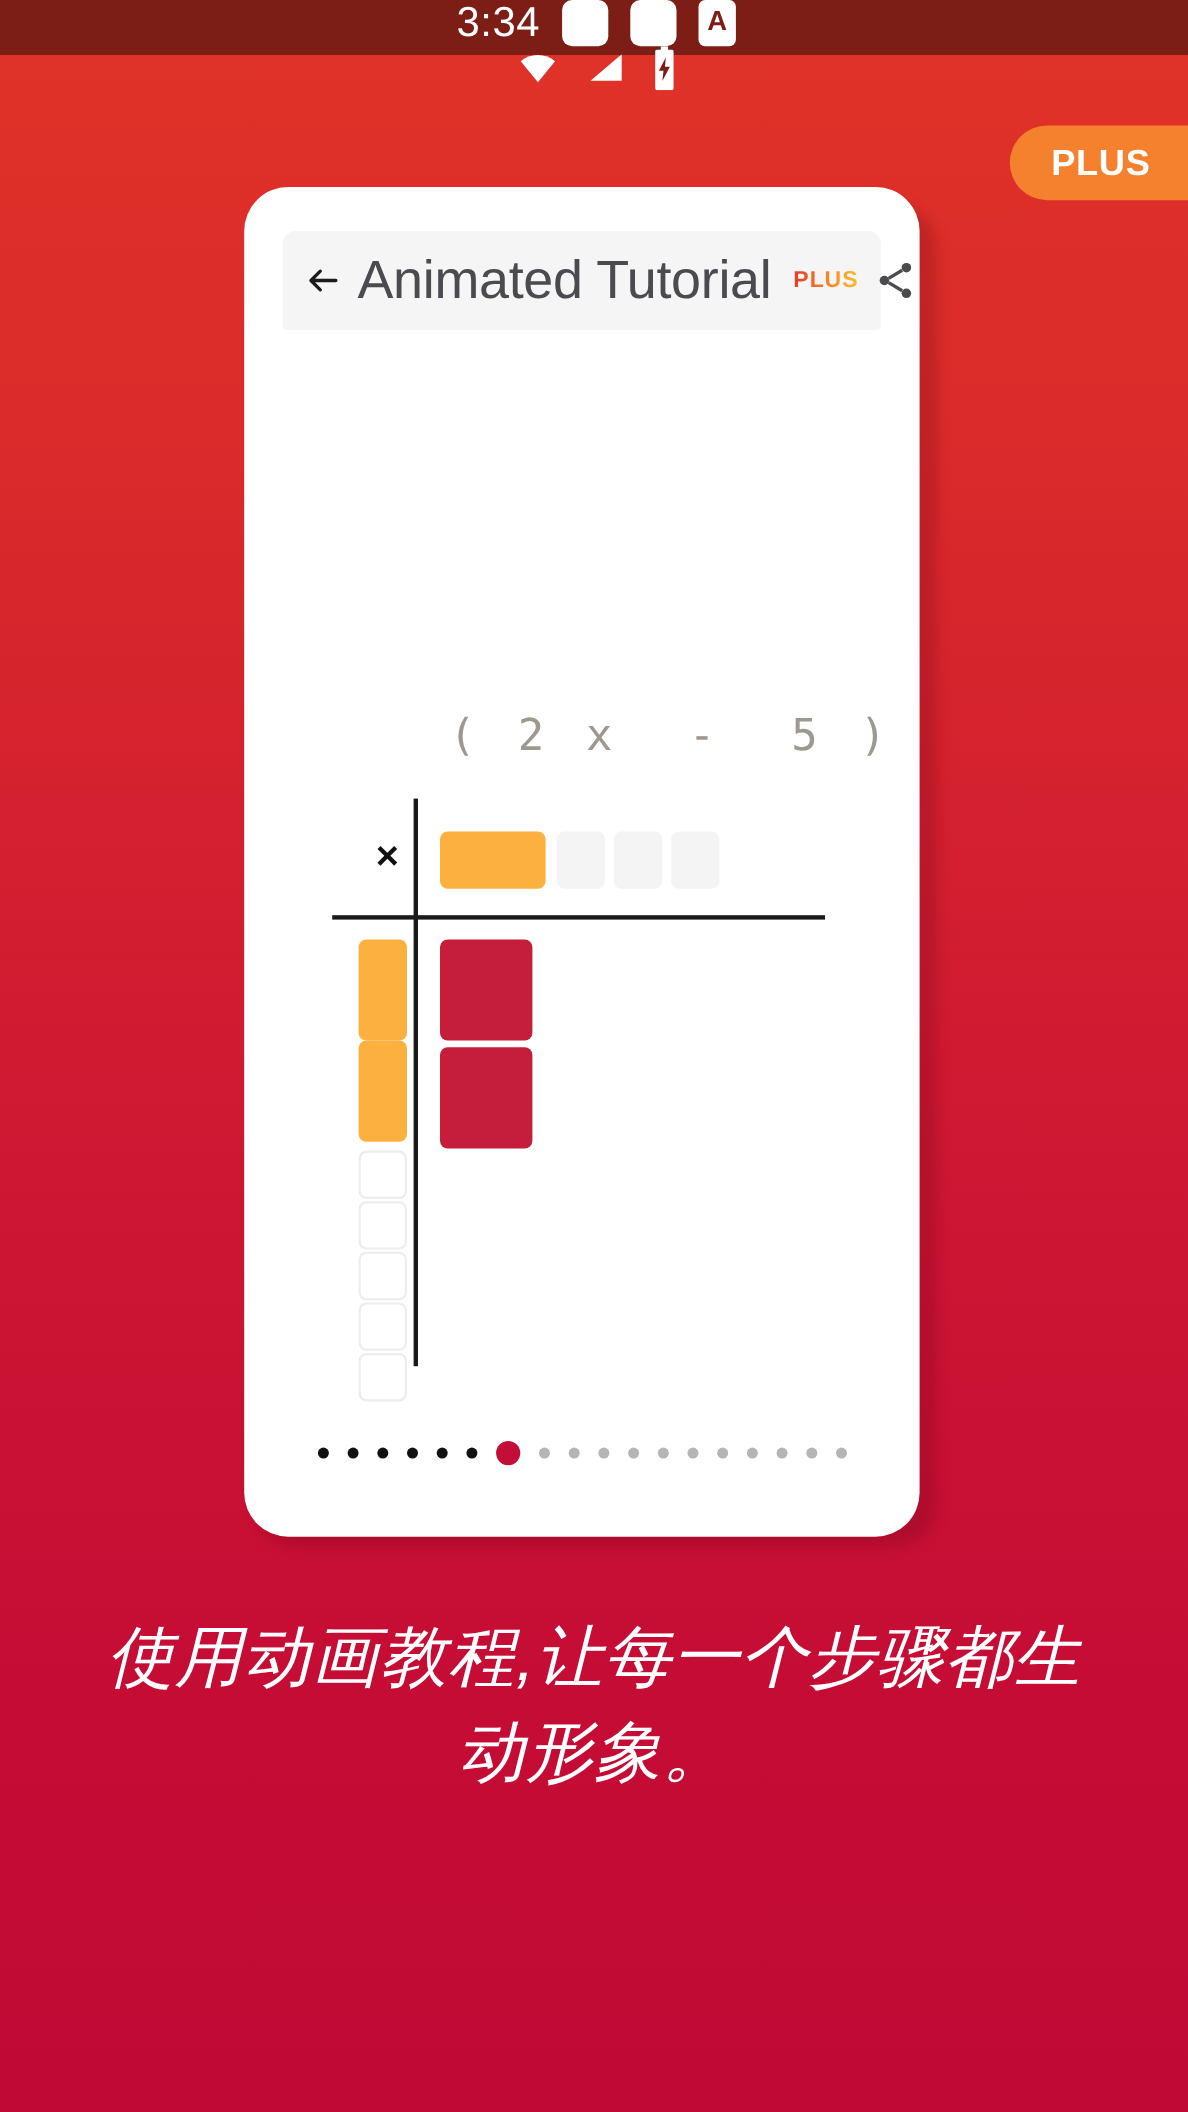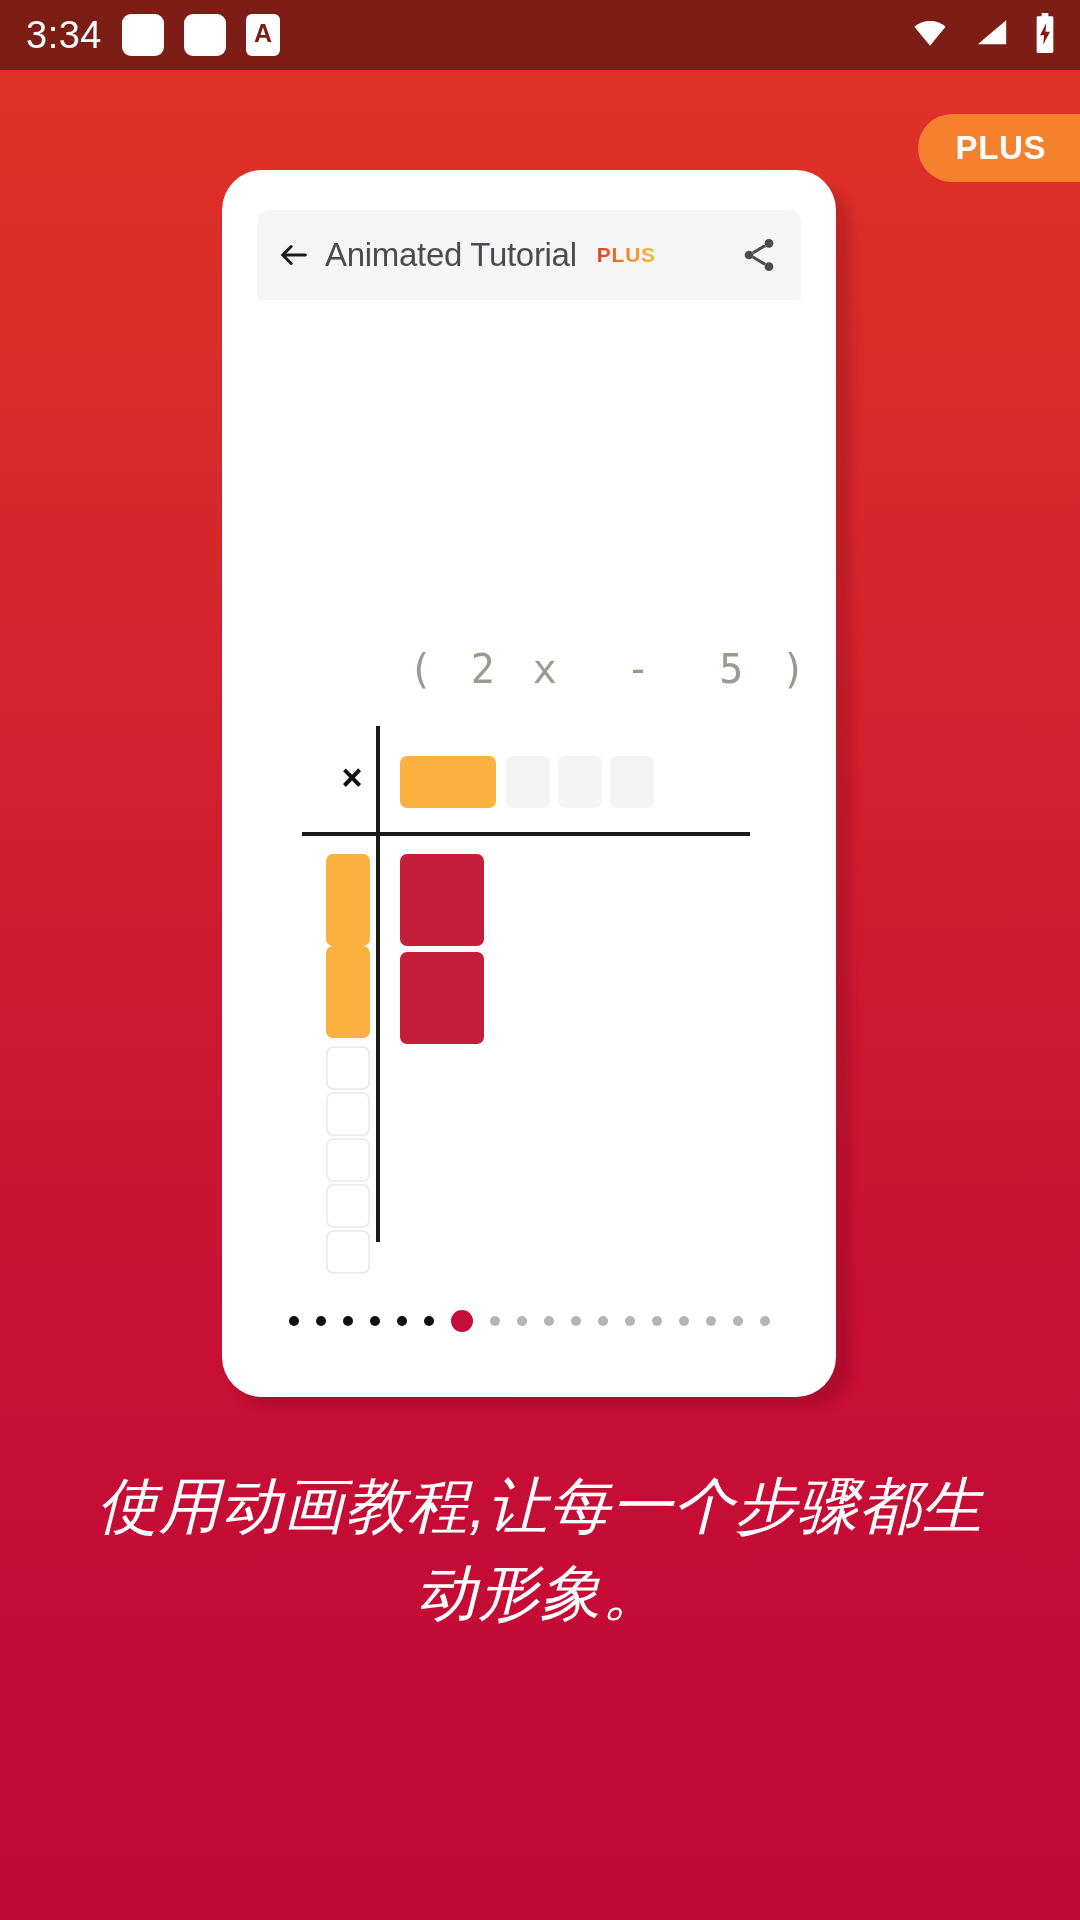--- a/index.html
+++ b/index.html
@@ -15,25 +15,26 @@
   #screen {
     position:absolute; inset:0;
     width:1080px; height:1920px;
     background:linear-gradient(180deg,#E03327 0%,#DA2A2B 22%,#CE1733 55%,#C50C35 80%,#C00A35 100%);
     overflow:hidden;
   }
 
   
   #statusbar {
     position:absolute; top:0; left:0;
-    width:1080px; height:70px;
+    width:1080px; height:50px;
     background:#7C1D16;
     display:flex; align-items:center;
     padding:0 22px 0 26px;
     color:#fff;
+    flex-direction:column;
   }
   #clock { font-size:38px; font-weight:400; letter-spacing:0.5px; line-height:1; }
   .sb-left { display:flex; align-items:center; gap:20px; }
   .sb-blank {
     width:42px; height:42px; border-radius:9px; background:#fff;
   }
   .sb-abadge {
     width:34px; height:42px; border-radius:6px; background:#fff;
     color:#7C1D16; font-size:25px; font-weight:700;
     display:flex; align-items:center; justify-content:center;
@@ -73,21 +74,21 @@
     position:absolute; left:35px; top:40px;
     width:544px; height:90px;
     background:#F5F5F6;
     border-radius:12px 12px 4px 4px;
     display:flex; align-items:center;
     padding:0 22px 0 20px;
     gap:14px;
   }
   #back-arrow-card { width:34px; height:34px; flex:0 0 auto; }
   #card-title {
-    font-size:33px; color:#4A4A4F; font-weight:400;
+    font-size:49px; color:#4A4A4F; font-weight:400;
     white-space:nowrap; letter-spacing:-0.3px;
   }
   #card-plus {
     font-size:21px; font-weight:700; letter-spacing:0.8px;
     background:linear-gradient(90deg,#E23B2C 0%,#F07C2A 45%,#FBBE2B 100%);
     -webkit-background-clip:text; background-clip:text;
     -webkit-text-fill-color:transparent; color:#F07C2A;
     margin-left:6px;
   }
   #share-icon-wrap { margin-left:auto; width:40px; height:40px; }

